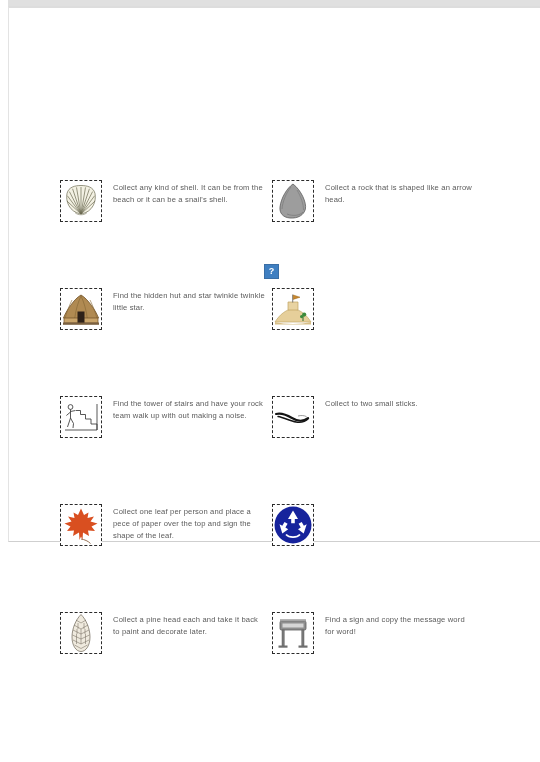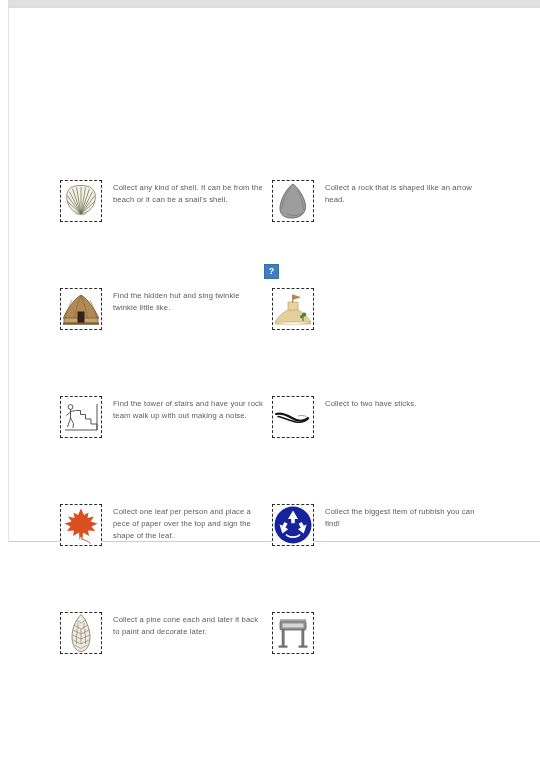--- a/index.html
+++ b/index.html
@@ -171,21 +171,21 @@
           <path d="M20 4 C13 8 5 20 2.5 27 C9 30.5 31 30.5 37.5 27 C35 20 27 8 20 4 Z" fill="#b08a52" stroke="#6d4f26" stroke-width="0.8"></path>
           <path d="M20 5 C17 11 14.5 20 13.5 28.8" fill="none" stroke="#8a6a38" stroke-width="0.7"></path>
           <path d="M20 5 C23 11 25.5 20 26.5 28.8" fill="none" stroke="#8a6a38" stroke-width="0.7"></path>
           <path d="M11 9 C8 15 5.5 22 4 27.6" fill="none" stroke="#8a6a38" stroke-width="0.6"></path>
           <path d="M29 9 C32 15 34.5 22 36 27.6" fill="none" stroke="#8a6a38" stroke-width="0.6"></path>
           <rect x="3" y="27" width="34" height="5" fill="#c9a46a" stroke="#6d4f26" stroke-width="0.7"></rect>
           <rect x="16.5" y="20.5" width="7" height="11.5" fill="#2e2118"></rect>
           <rect x="2" y="31.5" width="36" height="2.3" fill="#7a6040"></rect>
         </svg>
       </div>
-      <div class="desc">Find the hidden hut and sing twinkle twinkle little like.</div>
+      <div class="desc">Find the hidden hut and star twinkle twinkle little star.</div>
     </div>
 
     <div class="cell col-right">
       <div class="thumb">
         <svg width="40" height="36" viewBox="0 0 40 36">
           <path d="M2 31 C7 23 14 18 20 18 C26 18 33 23 38 31 Z" fill="#e6cf9a" stroke="#c3a96c" stroke-width="0.7"></path>
           <path d="M15 19 L15 11 L25 11 L25 19 Z" fill="#e8d3a2" stroke="#c0a463" stroke-width="0.7"></path>
           <rect x="19.3" y="3.5" width="0.9" height="8" fill="#6b6b6b"></rect>
           <path d="M20.2 4 L27 6.2 L20.2 8.4 Z" fill="#c9882f" stroke="#9a6618" stroke-width="0.5"></path>
           <path d="M2 31 C12 33.5 28 33.5 38 31 L38 33.5 L2 33.5 Z" fill="#d8bf88"></path>
@@ -218,21 +218,21 @@
     </div>
 
     <div class="cell col-right">
       <div class="thumb">
         <svg width="38" height="26" viewBox="0 0 38 26">
           <path d="M2 10 C8 8.5 13 11 18 14 C23 17 29 18 34 14" fill="none" stroke="#141414" stroke-width="2.1" stroke-linecap="round"></path>
           <path d="M4 12.5 C10 13.5 16 17 22 18 C27 18.8 31.5 17.5 34.5 14.5" fill="none" stroke="#141414" stroke-width="1.4" stroke-linecap="round"></path>
           <path d="M24 12 C27 11.2 30 11.4 32.5 12.6" fill="none" stroke="#555" stroke-width="0.6"></path>
         </svg>
       </div>
-      <div class="desc">Collect to two have sticks.</div>
+      <div class="desc">Collect to two small sticks.</div>
     </div>
   </div>
 
   <div class="row" style="top:504px;">
 
     <div class="cell col-left">
       <div class="thumb">
         <svg width="38" height="38" viewBox="0 0 38 38">
           <path d="M19 2.5 L22 9 L26.5 6.5 L25.5 12 L32 10.5 L28.5 15.5 L35.5 17.5 L29.5 20.5
                    L33 25 L26 24.5 L27 30 L21 26.5 L20.5 34 L19 30.5 L17.5 34 L17 26.5 L11 30
@@ -251,21 +251,20 @@
             <path d="M20 5.5 L25 14 L21.8 14 L21.8 18.3 L18.2 18.3 L18.2 14 L15 14 Z"></path>
             <path d="M9.3 28.5 L6.5 19.2 L9.3 20.8 L11.5 17 L14.6 18.8 L12.4 22.6 L15.2 24.2 Z"></path>
             <path d="M30.7 28.5 L25 24.2 L27.8 22.6 L25.6 18.8 L28.7 17 L30.9 20.8 L33.7 19.2 Z"></path>
             <path d="M12 30.5 L28 30.5 L28 33.5 L12 33.5 Z" opacity="0"></path>
           </g>
           <g fill="none" stroke="#ffffff" stroke-width="1.6">
             <path d="M13 29.5 C16 33 24 33 27 29.5"></path>
           </g>
         </svg>
       </div>
-      <div class="desc">Collect the biggest item of rubbish you can find!</div>
     </div>
   </div>
 
   <div class="row" style="top:612px;">
 
     <div class="cell col-left">
       <div class="thumb">
         <svg width="26" height="40" viewBox="0 0 26 40">
           <path d="M13 1.5 C18.5 7 22 16 22 24 C22 32.5 18 38.5 13 38.5 C8 38.5 4 32.5 4 24 C4 16 7.5 7 13 1.5 Z" fill="#efeade" stroke="#6d6658" stroke-width="0.7"></path>
           <g fill="none" stroke="#6a6356" stroke-width="0.5">
@@ -282,31 +281,32 @@
               <path d="M13 21 L13 26"></path>
               <path d="M17.5 21 L17.5 26"></path>
             <path d="M8.5 26 L8.5 31"></path>
               <path d="M13 26 L13 31"></path>
               <path d="M17.5 26 L17.5 31"></path>
             <path d="M10 10 L10 16"></path>
               <path d="M16 10 L16 16"></path>
           </g>
         </svg>
       </div>
-      <div class="desc">Collect a pine cone each and later it back to paint and decorate later.</div>
+      <div class="desc">Collect a pine head each and take it back to paint and decorate later.</div>
     </div>
 
     <div class="cell col-right">
       <div class="thumb">
         <svg width="38" height="34" viewBox="0 0 38 34">
           <rect x="6" y="5" width="26" height="9" rx="1.5" fill="#8f8f8f" stroke="#5e5e5e" stroke-width="0.8"></rect>
           <rect x="8.5" y="7.5" width="21" height="4" fill="#d6d6d6"></rect>
           <rect x="8" y="14" width="2.2" height="16" fill="#7a7a7a" stroke="#5e5e5e" stroke-width="0.5"></rect>
           <rect x="27.8" y="14" width="2.2" height="16" fill="#7a7a7a" stroke="#5e5e5e" stroke-width="0.5"></rect>
           <rect x="4.5" y="29.5" width="9" height="2.2" fill="#6f6f6f"></rect>
           <rect x="24.5" y="29.5" width="9" height="2.2" fill="#6f6f6f"></rect>
           <rect x="6" y="3.2" width="26" height="2" fill="#a5a5a5"></rect>
         </svg>
       </div>
+      <div class="desc">Find a sign and copy the message word for word!</div>
     </div>
   </div>
 
 </div>
 
 </body></html>

